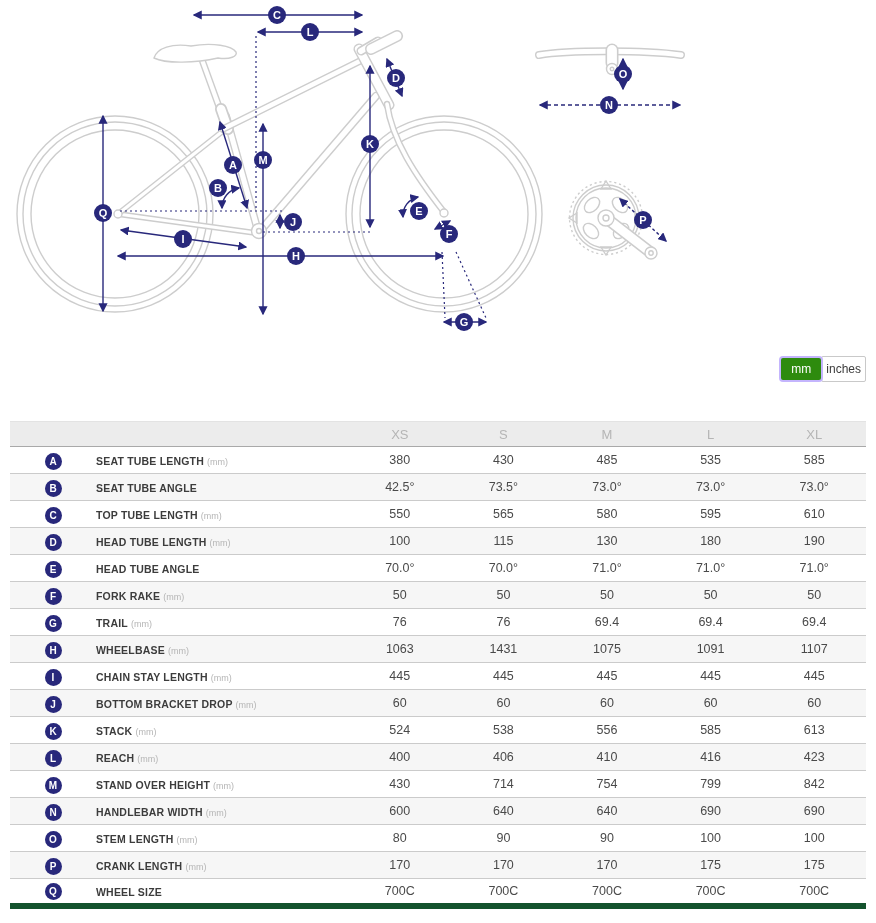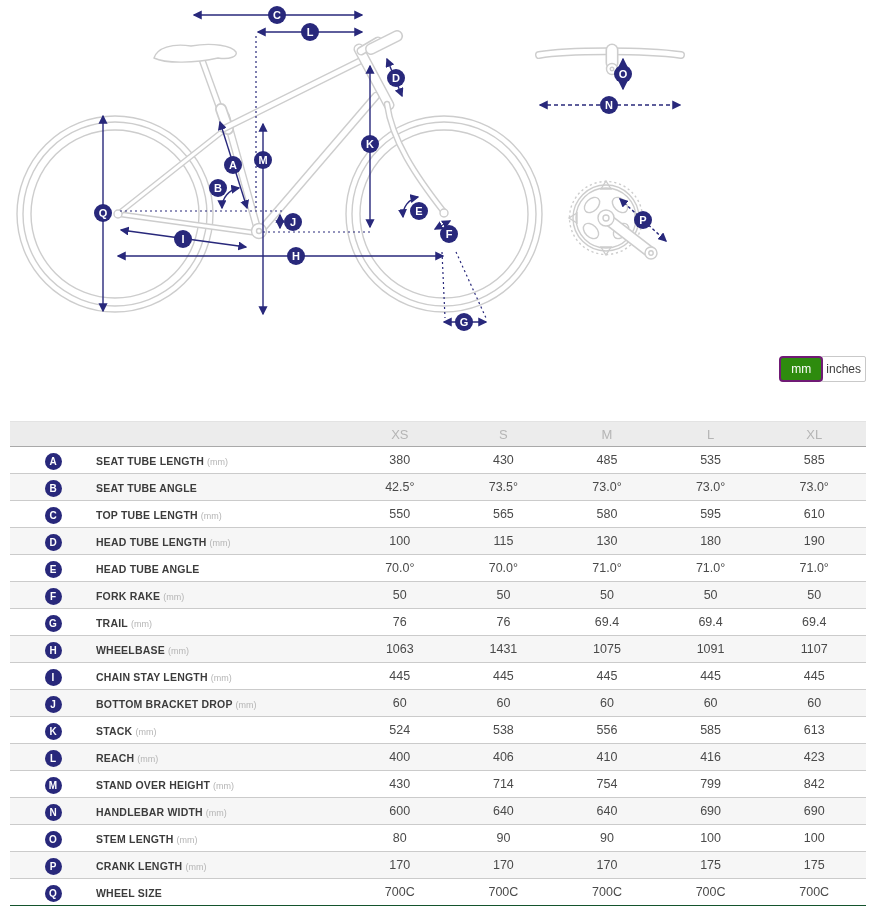--- a/index.html
+++ b/index.html
@@ -21,28 +21,28 @@
   .arrow{marker-start:url(#ah);marker-end:url(#ah);}
   .dashed{stroke-dasharray:4,3;}
   .fdash{stroke-dasharray:3,2.5;}
   .dot{stroke:var(--accent);stroke-width:1.2px;fill:none;stroke-dasharray:2,3;}
   .ahp{fill:var(--accent);}
   .bcirc{fill:var(--accent);}
   .bletter{fill:#fff;font-family:"Liberation Sans",sans-serif;font-weight:bold;font-size:11px;text-anchor:middle;}
 
   
   .toggle{position:absolute;top:356px;right:10px;display:flex;align-items:center;}
-  .btn-mm{background:var(--green);color:#fff;border:2px solid #701a75;border-radius:4px;
+  .btn-mm{background:var(--green);color:#fff;border:2px solid #c4b5fd;border-radius:4px;
           font-family:"Liberation Sans",sans-serif;font-size:12px;padding:4px 10px;z-index:2;cursor:pointer;}
   .btn-in{background:#fff;color:#3c3c3c;border:1px solid #c9c9c9;border-radius:2px;
           font-family:"Liberation Sans",sans-serif;font-size:12px;padding:5px 4px;margin-left:-2px;cursor:pointer;}
 
   
   #geo-table{position:absolute;top:421px;left:10px;width:856px;border-collapse:collapse;
-             border-bottom:1px solid #14532d;}
+             border-bottom:6px solid #14532d;}
   #geo-table thead tr{background:#ececec;border-top:1px solid #e3e3e3;border-bottom:1px solid #a9a9a9;}
   #geo-table thead th{height:25px;font-size:13px;font-weight:normal;color:#b5b5b5;text-align:center;}
   #geo-table tbody tr{border-top:1px solid #cbcbcb;}
   #geo-table tbody tr:first-child{border-top:none;}
   #geo-table tbody tr:nth-child(even){background:#f6f6f6;}
   #geo-table td{height:27px;vertical-align:middle;}
   .c-b{width:86px;text-align:center;}
   .c-l{width:252px;text-align:left;}
   .badge{display:inline-flex;width:17px;height:17px;border-radius:50%;background:var(--accent);
          color:#fff;font-size:10px;font-weight:bold;align-items:center;justify-content:center;}

